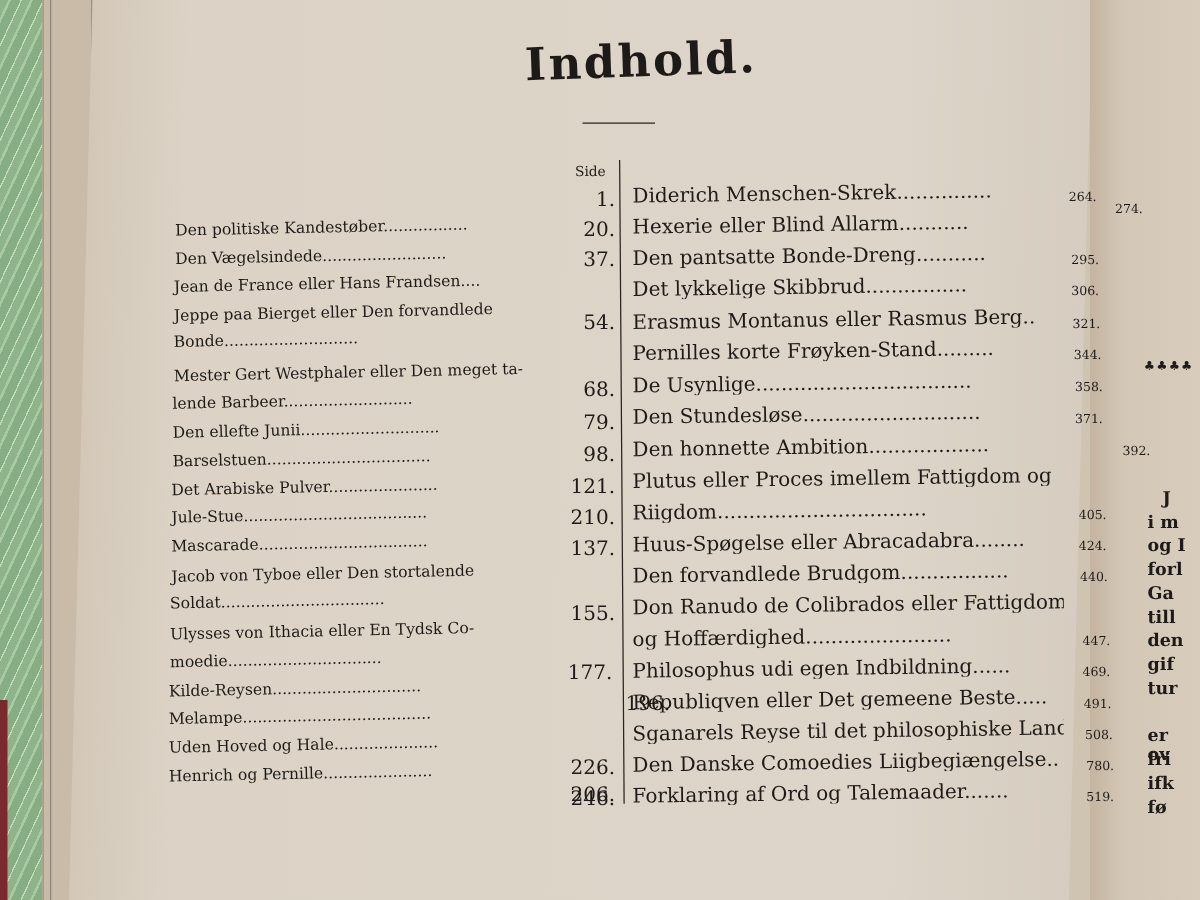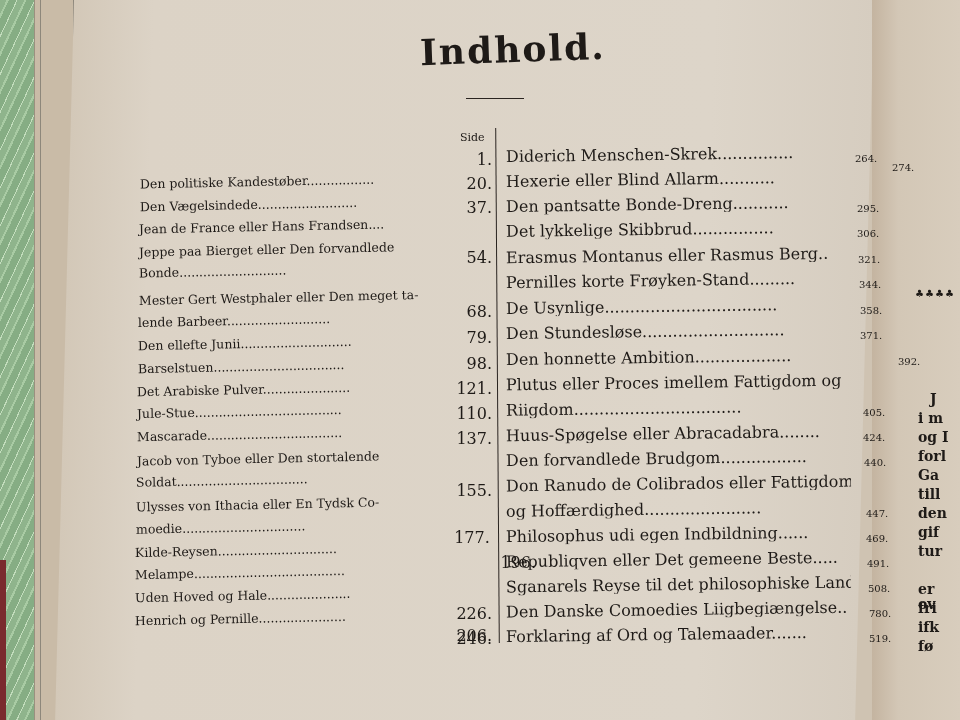--- a/index.html
+++ b/index.html
@@ -65,21 +65,21 @@
   </div>
 <div id="mid-nums">
     <div class="num" style="left: 452px; top: 150px;">1.</div>
     <div class="num" style="left: 452px; top: 174px;">20.</div>
     <div class="num" style="left: 452px; top: 198px;">37.</div>
     <div class="num" style="left: 452px; top: 248px;">54.</div>
     <div class="num" style="left: 452px; top: 302px;">68.</div>
     <div class="num" style="left: 452px; top: 328px;">79.</div>
     <div class="num" style="left: 452px; top: 354px;">98.</div>
     <div class="num" style="left: 452px; top: 379px;">121.</div>
-    <div class="num" style="left: 452px; top: 404px;">110.</div>
+    <div class="num" style="left: 452px; top: 404px;">210.</div>
     <div class="num" style="left: 452px; top: 429px;">137.</div>
     <div class="num" style="left: 452px; top: 481px;">155.</div>
     <div class="num" style="left: 452px; top: 528px; text-align: center;">177.</div>
     <div class="num" style="left: 452px; top: 553px; margin-left: 44px;">196.</div>
     <div class="num" style="left: 452px; top: 578px; margin-top: 48px;">206.</div>
     <div class="num" style="left: 452px; top: 604px;">226.</div>
     <div class="num" style="left: 452px; top: 629px;">246.</div>
   </div>
 <div id="right-col">
     <div class="col-line right-entry" style="left: 506px; top: 147px; transform: rotate(-0.8deg); max-width: 345px; overflow: hidden;">Diderich Menschen-Skrek...............</div>

